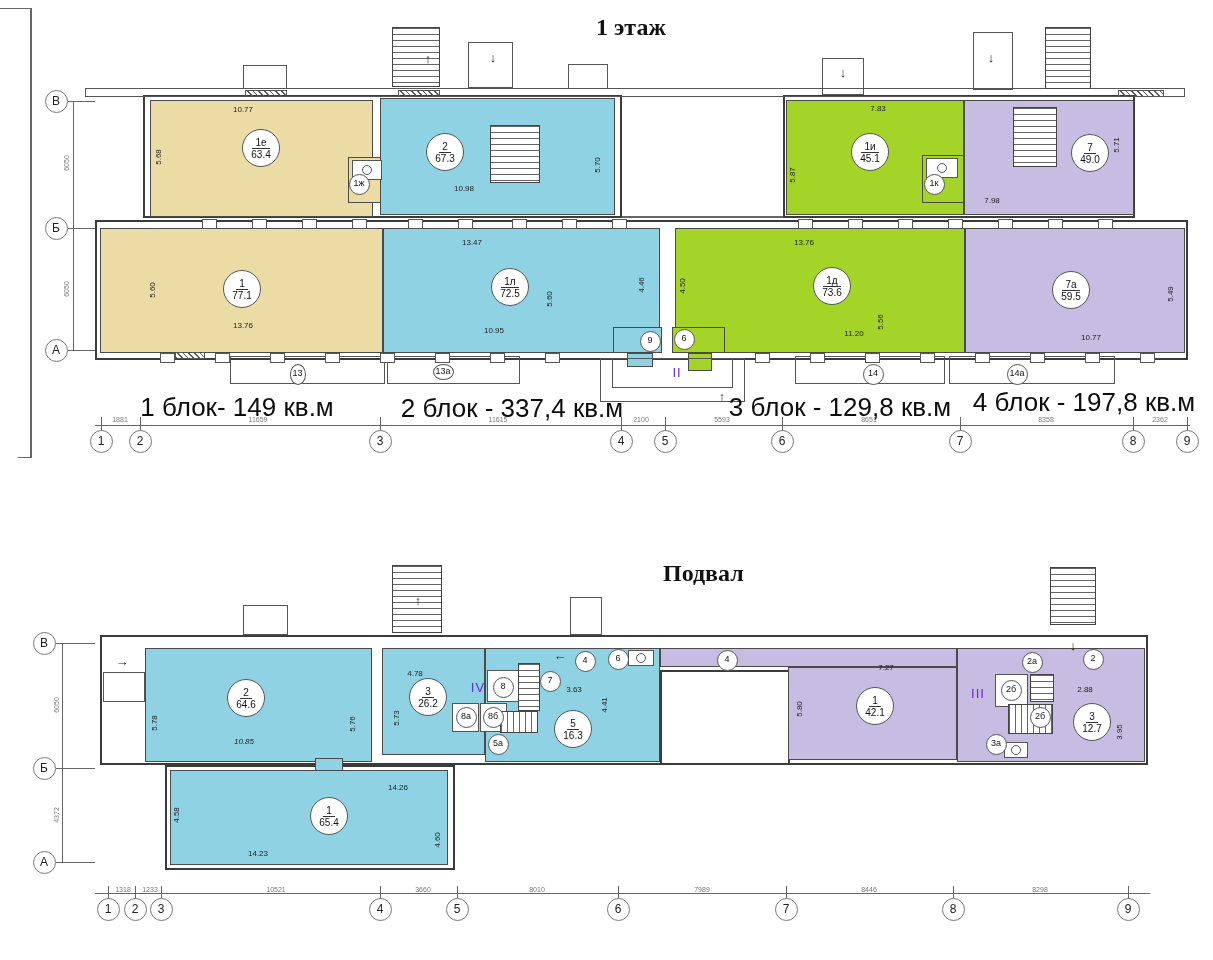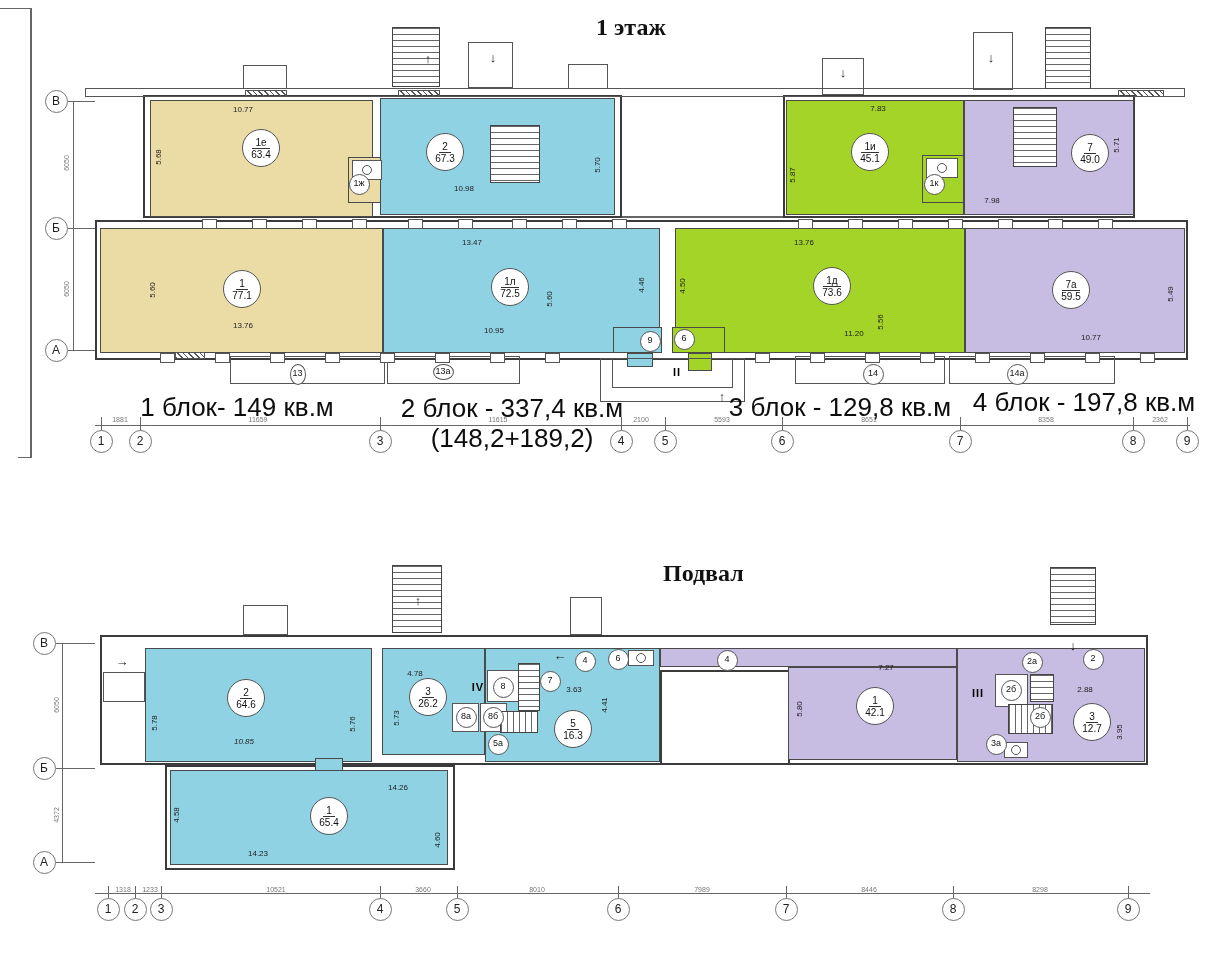--- a/index.html
+++ b/index.html
@@ -22,21 +22,21 @@
           align-items:center;justify-content:center;font-size:10px;line-height:1.1;color:#111;z-index:6;box-sizing:border-box;}
   .rlabel .num{border-bottom:1px solid #333;padding:0 3px;}
   .rlabel .num.noline{border-bottom:none;padding:0;}
   .rlabel.small{font-size:9px;}
   .ctr{transform:translate(-50%,-50%);white-space:nowrap;}
   .ctr.rot{transform:translate(-50%,-50%) rotate(-90deg);}
   .dim{font-size:8px;color:#222;z-index:5;}
   .adim{font-size:7px;color:#777;z-index:5;}
   .axis{background:#fff;border:1px solid #777;border-radius:50%;width:23px;height:23px;display:flex;
         align-items:center;justify-content:center;font-size:12px;color:#222;z-index:6;box-sizing:border-box;}
-  .marker{color:#000000;font-weight:bold;font-size:11px;z-index:6;letter-spacing:1px;}
+  .marker{color:#6d28d9;font-weight:normal;font-size:13px;z-index:6;letter-spacing:1px;}
   .arrow{font-size:13px;color:#222;z-index:5;}
   .block-label{transform:translateX(-50%);text-align:center;font-size:26px;line-height:30px;color:#0d0d0d;
                z-index:7;white-space:nowrap;}
   .title{position:absolute;font-family:"Liberation Serif",serif;font-weight:bold;font-size:24px;color:#111;z-index:7;}
   .watermark{position:absolute;left:238px;top:396px;font-size:116px;font-weight:bold;letter-spacing:2px;
              color:rgba(199,206,213,0.35);z-index:3;pointer-events:none;white-space:nowrap;}
 </style>
 </head>
 <body>
 
@@ -238,21 +238,20 @@
     <div class="abs adim ctr" style="left: 641px; top: 419px;">2100</div>
     <div class="abs adim ctr" style="left: 722px; top: 419px;">5593</div>
     <div class="abs adim ctr" style="left: 869px; top: 419px;">8651</div>
     <div class="abs adim ctr" style="left: 1046px; top: 419px;">8358</div>
     <div class="abs adim ctr" style="left: 1160px; top: 419px;">2362</div>
     <div class="abs block-label" style="left: 237px; top: 392px;">
       <div>1 блок- 149 кв.м</div>
     </div>
     <div class="abs block-label" style="left: 512px; top: 393px;">
       <div>2 блок - 337,4 кв.м</div>
-      <div>(148,2+189,2)</div>
     </div>
     <div class="abs block-label" style="left: 840px; top: 392px;">
       <div>3 блок - 129,8 кв.м</div>
     </div>
     <div class="abs block-label" style="left: 1084px; top: 387px;">
       <div>4 блок - 197,8 кв.м</div>
     </div>
     <div class="abs line" style="left: 62px; top: 643px; width: 1px; height: 219px;"></div>
     <div class="abs line" style="left: 56px; top: 643px; width: 39px; height: 1px;"></div>
     <div class="abs line" style="left: 56px; top: 768px; width: 39px; height: 1px;"></div>

